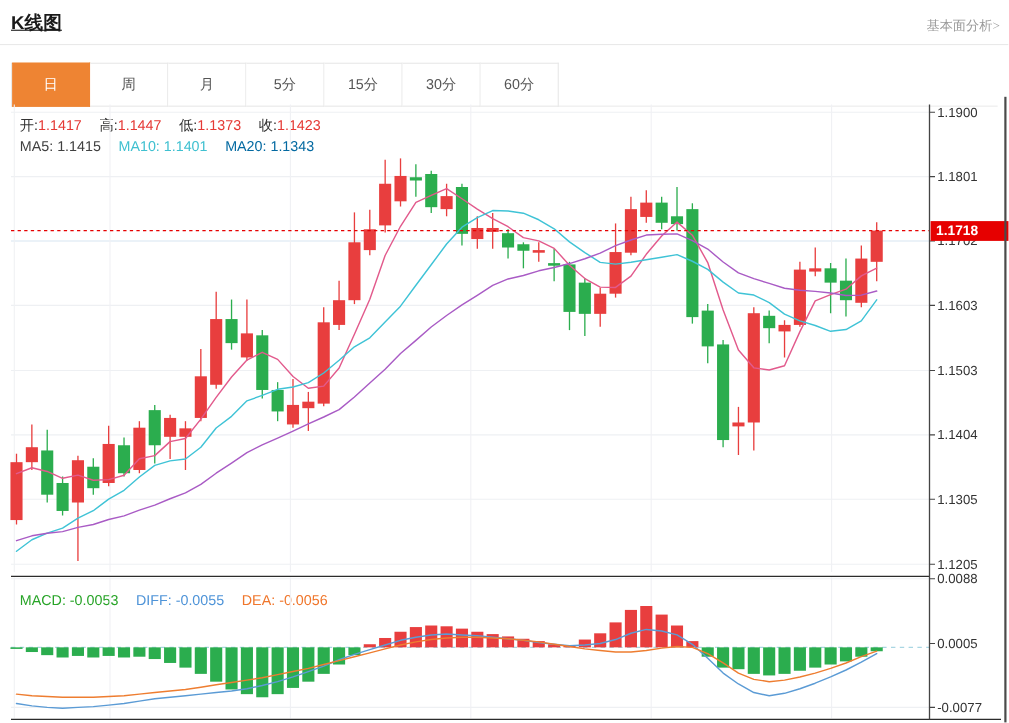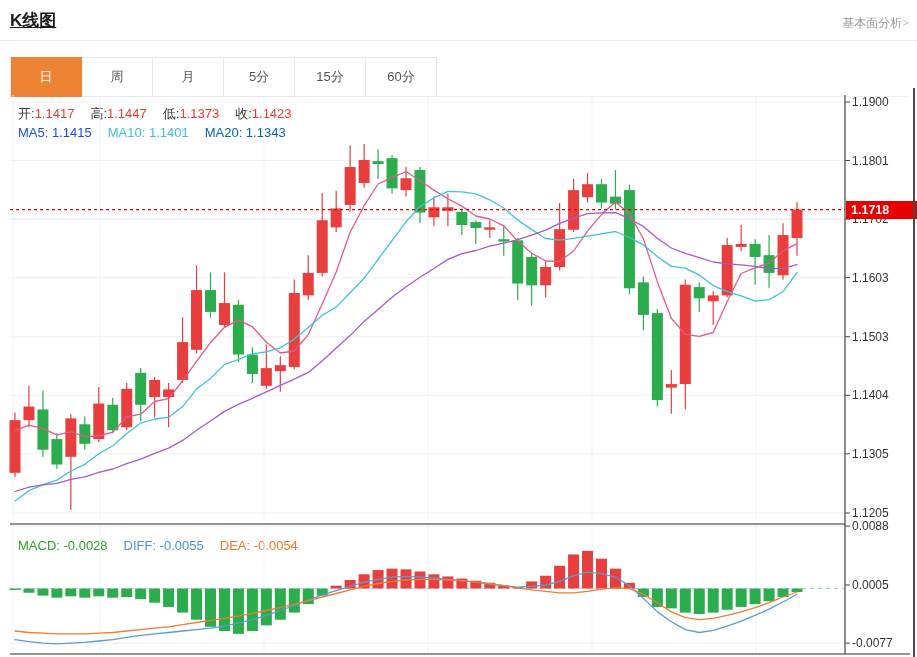--- a/index.html
+++ b/index.html
@@ -30,26 +30,27 @@
     <a class="hdr-link">基本面分析&gt;</a>
   </div>
 
   <div class="tabs-underline"></div>
   <div class="tabs" id="tabs">
       <div class="tab active">日</div>
       <div class="tab">周</div>
       <div class="tab">月</div>
       <div class="tab">5分</div>
       <div class="tab">15分</div>
+      <div class="tab">30分</div>
       <div class="tab">60分</div>
     </div>
 
   <div class="lg" id="lg-ohlc" style="top:105px;"><span><span class="lbl">开:</span><span style="color: rgb(229, 57, 53); margin-right: 0px;">1.1417</span></span><span><span class="lbl">高:</span><span style="color: rgb(229, 57, 53); margin-right: 0px;">1.1447</span></span><span><span class="lbl">低:</span><span style="color: rgb(229, 57, 53); margin-right: 0px;">1.1373</span></span><span><span class="lbl">收:</span><span style="color: rgb(229, 57, 53); margin-right: 0px;">1.1423</span></span></div>
-  <div class="lg" id="lg-ma" style="top:125px;"><span style="color: #1d4ed8; text-align: center;">MA5: 1.1415</span><span style="color: rgb(63, 192, 208);">MA10: 1.1401</span><span style="color: #0369a1;">MA20: 1.1343</span></div>
-  <div class="lg" id="lg-macd" style="top:538px;"><span style="color: rgb(40, 164, 40);">MACD: -0.0028</span><span style="color: rgb(79, 148, 216); margin-top: 40px;">DIFF: -0.0055</span><span style="color: rgb(240, 118, 43);">DEA: -0.0054</span></div>
+  <div class="lg" id="lg-ma" style="top:125px;"><span style="color: #404040; text-align: center;">MA5: 1.1415</span><span style="color: rgb(63, 192, 208);">MA10: 1.1401</span><span style="color: #0369a1;">MA20: 1.1343</span></div>
+  <div class="lg" id="lg-macd" style="top:538px;"><span style="color: rgb(40, 164, 40);">MACD: -0.0053</span><span style="color: rgb(79, 148, 216); margin-top: 40px;">DIFF: -0.0055</span><span style="color: rgb(240, 118, 43);">DEA: -0.0056</span></div>
 
   <svg id="chart" width="917" height="657" style="position:absolute;left:0;top:0;">
       <g>
         <line x1="10" y1="102.00000000000063" x2="845" y2="102.00000000000063" stroke="#eef0f3" stroke-width="1"></line>
         <line x1="10" y1="160.54532374100796" x2="845" y2="160.54532374100796" stroke="#eef0f3" stroke-width="1"></line>
         <line x1="10" y1="219.09064748201524" x2="845" y2="219.09064748201524" stroke="#d8e6f2" stroke-width="1"></line>
         <line x1="10" y1="277.6359712230213" x2="845" y2="277.6359712230213" stroke="#eef0f3" stroke-width="1"></line>
         <line x1="10" y1="336.7726618705033" x2="845" y2="336.7726618705033" stroke="#eef0f3" stroke-width="1"></line>
         <line x1="10" y1="395.3179856115106" x2="845" y2="395.3179856115106" stroke="#eef0f3" stroke-width="1"></line>
         <line x1="10" y1="453.86330935251794" x2="845" y2="453.86330935251794" stroke="#eef0f3" stroke-width="1"></line>

